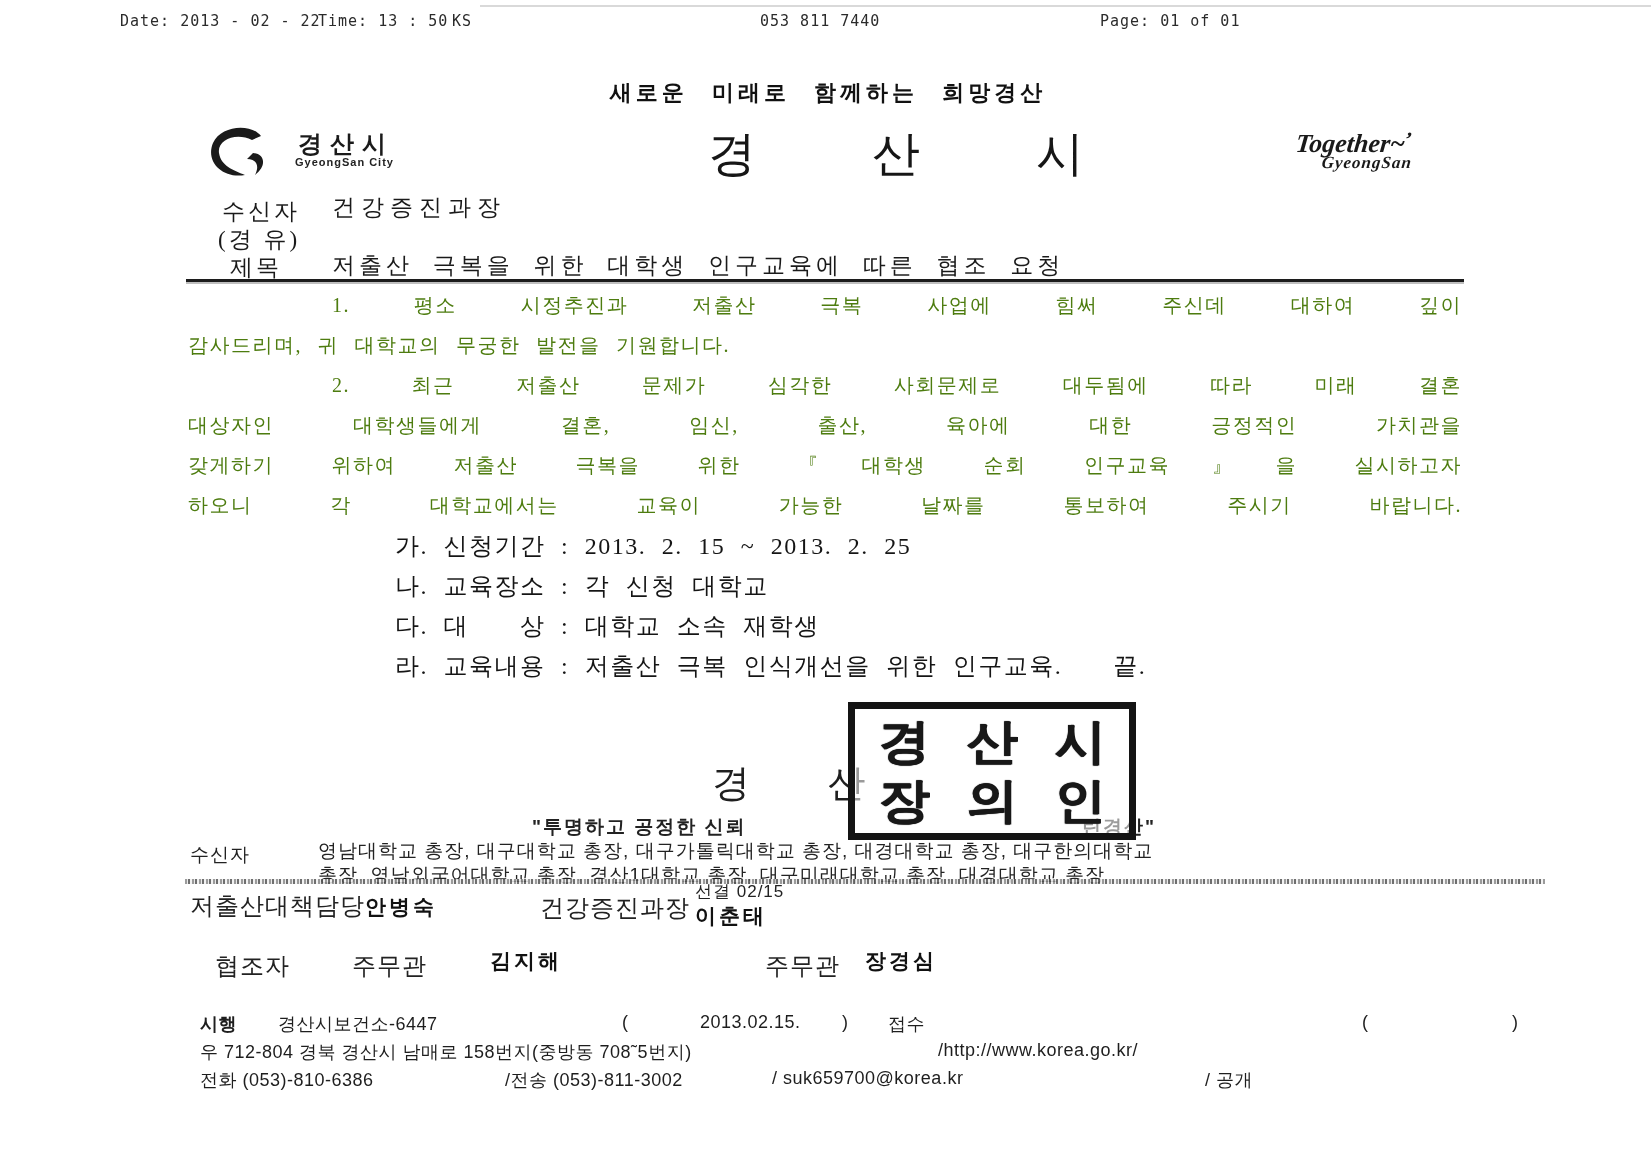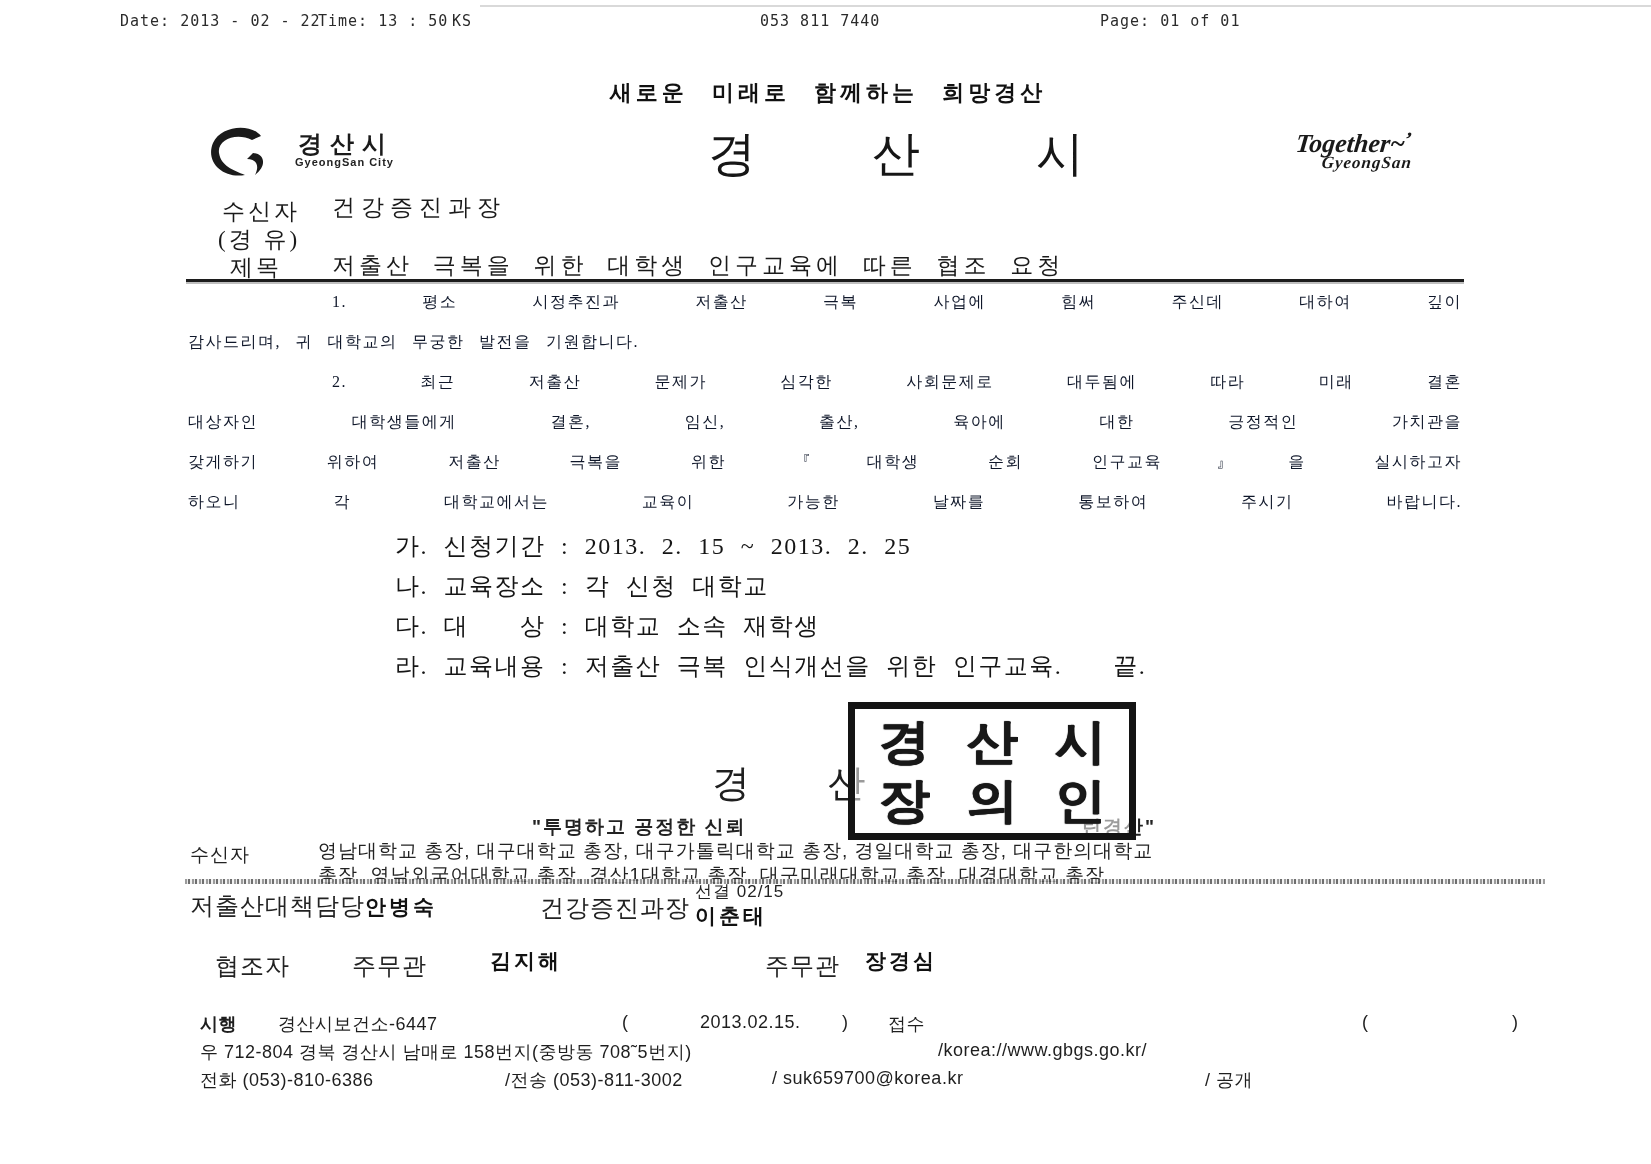--- a/index.html
+++ b/index.html
@@ -13,21 +13,21 @@
   .hairline{position:absolute; background:#d9d9d9; height:2px;}
   .slogan{font-family:"Liberation Sans","DejaVu Sans",sans-serif; font-weight:bold; font-size:22px; letter-spacing:4px; word-spacing:14px; color:#111;}
   .big-title{font-size:48px; letter-spacing:52px; color:#161616; font-weight:500;}
   .logo-kr{font-family:"Liberation Sans",sans-serif; font-weight:bold; font-size:24px; letter-spacing:8px; line-height:1;}
   .logo-en{font-family:"Liberation Sans",sans-serif; font-weight:bold; font-size:11px; letter-spacing:1px; color:#222;}
   .tg-logo{font-family:"Liberation Serif",serif; font-style:italic; font-weight:bold; transform:skewX(-6deg); text-align:left; line-height:0.9;}
   .tg-l1{font-size:26px;}
   .tg-l2{font-size:17px; letter-spacing:1px; padding-left:28px;}
   .meta{font-size:23px; letter-spacing:3px;}
   .subject-line{position:absolute; background:#1c1c1c; height:3px; box-shadow:0 2px 0 rgba(0,0,0,0.25);}
-  .body-line{font-size:16px; letter-spacing:1.5px; word-spacing:9px; color:#0f172a; white-space:normal;font-family:Liberation Serif, serif;}
+  .body-line{font-size:20px; letter-spacing:1.5px; word-spacing:9px; color:#4d7c0f; white-space:normal;font-family:Liberation Serif, serif;}
   .just{text-align:justify; text-align-last:justify;}
   .list-line{font-size:24px; letter-spacing:1.5px; word-spacing:8px; color:#151515;}
   .sign-city{font-size:38px; letter-spacing:34px; color:#1f1f1f;}
   .seal{
     position:absolute; border:7px solid #141414; background:rgba(255,255,255,0.55);
     display:grid; grid-template-columns:repeat(3,1fr); grid-template-rows:repeat(2,1fr);
     padding:3px 5px; box-sizing:border-box;
   }
   .seal span{
     font-family:"Liberation Sans",sans-serif; font-weight:900; font-size:47px; color:#181818;
@@ -108,21 +108,21 @@
   <div class="seal" style="left:848px; top:702px; width:288px; height:138px;">
     <span>경</span>
     <span>산</span>
     <span>시</span>
     <span>장</span>
     <span>의</span>
     <span>인</span>
   </div>
 
   <div class="abs small-sans" style="left:190px; top:842px;">수신자</div>
-  <div class="abs small-sans" style="left:318px; top:838px;">영남대학교 총장, 대구대학교 총장, 대구가톨릭대학교 총장, 경일대학교 총장, 대구한의대학교</div>
+  <div class="abs small-sans" style="left:318px; top:838px;">영남대학교 총장, 대구대학교 총장, 대구가톨릭대학교 총장, 대경대학교 총장, 대구한의대학교</div>
   <div class="abs small-sans" style="left:318px; top:862px;">총장, 영남외국어대학교 총장, 경산1대학교 총장, 대구미래대학교 총장, 대경대학교 총장</div>
 
   <div class="divider" style="left:185px; top:879px; width:1360px;"></div>
 
   <div class="abs" style="left:190px; top:890px;">
     <span class="appr">저출산대책담당</span><span class="appr-name">안병숙</span>
   </div>
   <div class="abs appr" style="left:540px; top:892px;text-align:right;">건강증진과장</div>
   <div class="abs appr" style="left:695px; top:880px; font-size:17px;">선결 02/15</div>
   <div class="abs appr-name" style="left:695px; top:902px;">이춘태</div>
@@ -136,20 +136,20 @@
   <div class="abs footer" style="left:200px; top:1012px; font-weight:bold;">시행</div>
   <div class="abs footer" style="left:278px; top:1012px;">경산시보건소-6447</div>
   <div class="abs footer" style="left:622px; top:1012px;">(</div>
   <div class="abs footer" style="left:700px; top:1012px;">2013.02.15.</div>
   <div class="abs footer" style="left:842px; top:1012px;">)</div>
   <div class="abs footer" style="left:888px; top:1012px;">접수</div>
   <div class="abs footer" style="left:1362px; top:1012px;">(</div>
   <div class="abs footer" style="left:1512px; top:1012px;">)</div>
 
   <div class="abs footer" style="left:200px; top:1040px;">우 712-804   경북 경산시 남매로 158번지(중방동 708˜5번지)</div>
-  <div class="abs footer" style="left:938px; top:1040px;">/korea://www.gbgs.go.kr/</div>
+  <div class="abs footer" style="left:938px; top:1040px;">/http://www.korea.go.kr/</div>
 
   <div class="abs footer" style="left:200px; top:1068px;">전화 (053)-810-6386</div>
   <div class="abs footer" style="left:505px; top:1068px;">/전송 (053)-811-3002</div>
   <div class="abs footer" style="left:772px; top:1068px;">/ suk659700@korea.kr</div>
   <div class="abs footer" style="left:1205px; top:1068px;">/ 공개</div>
 
 </div>
 
 </body></html>

